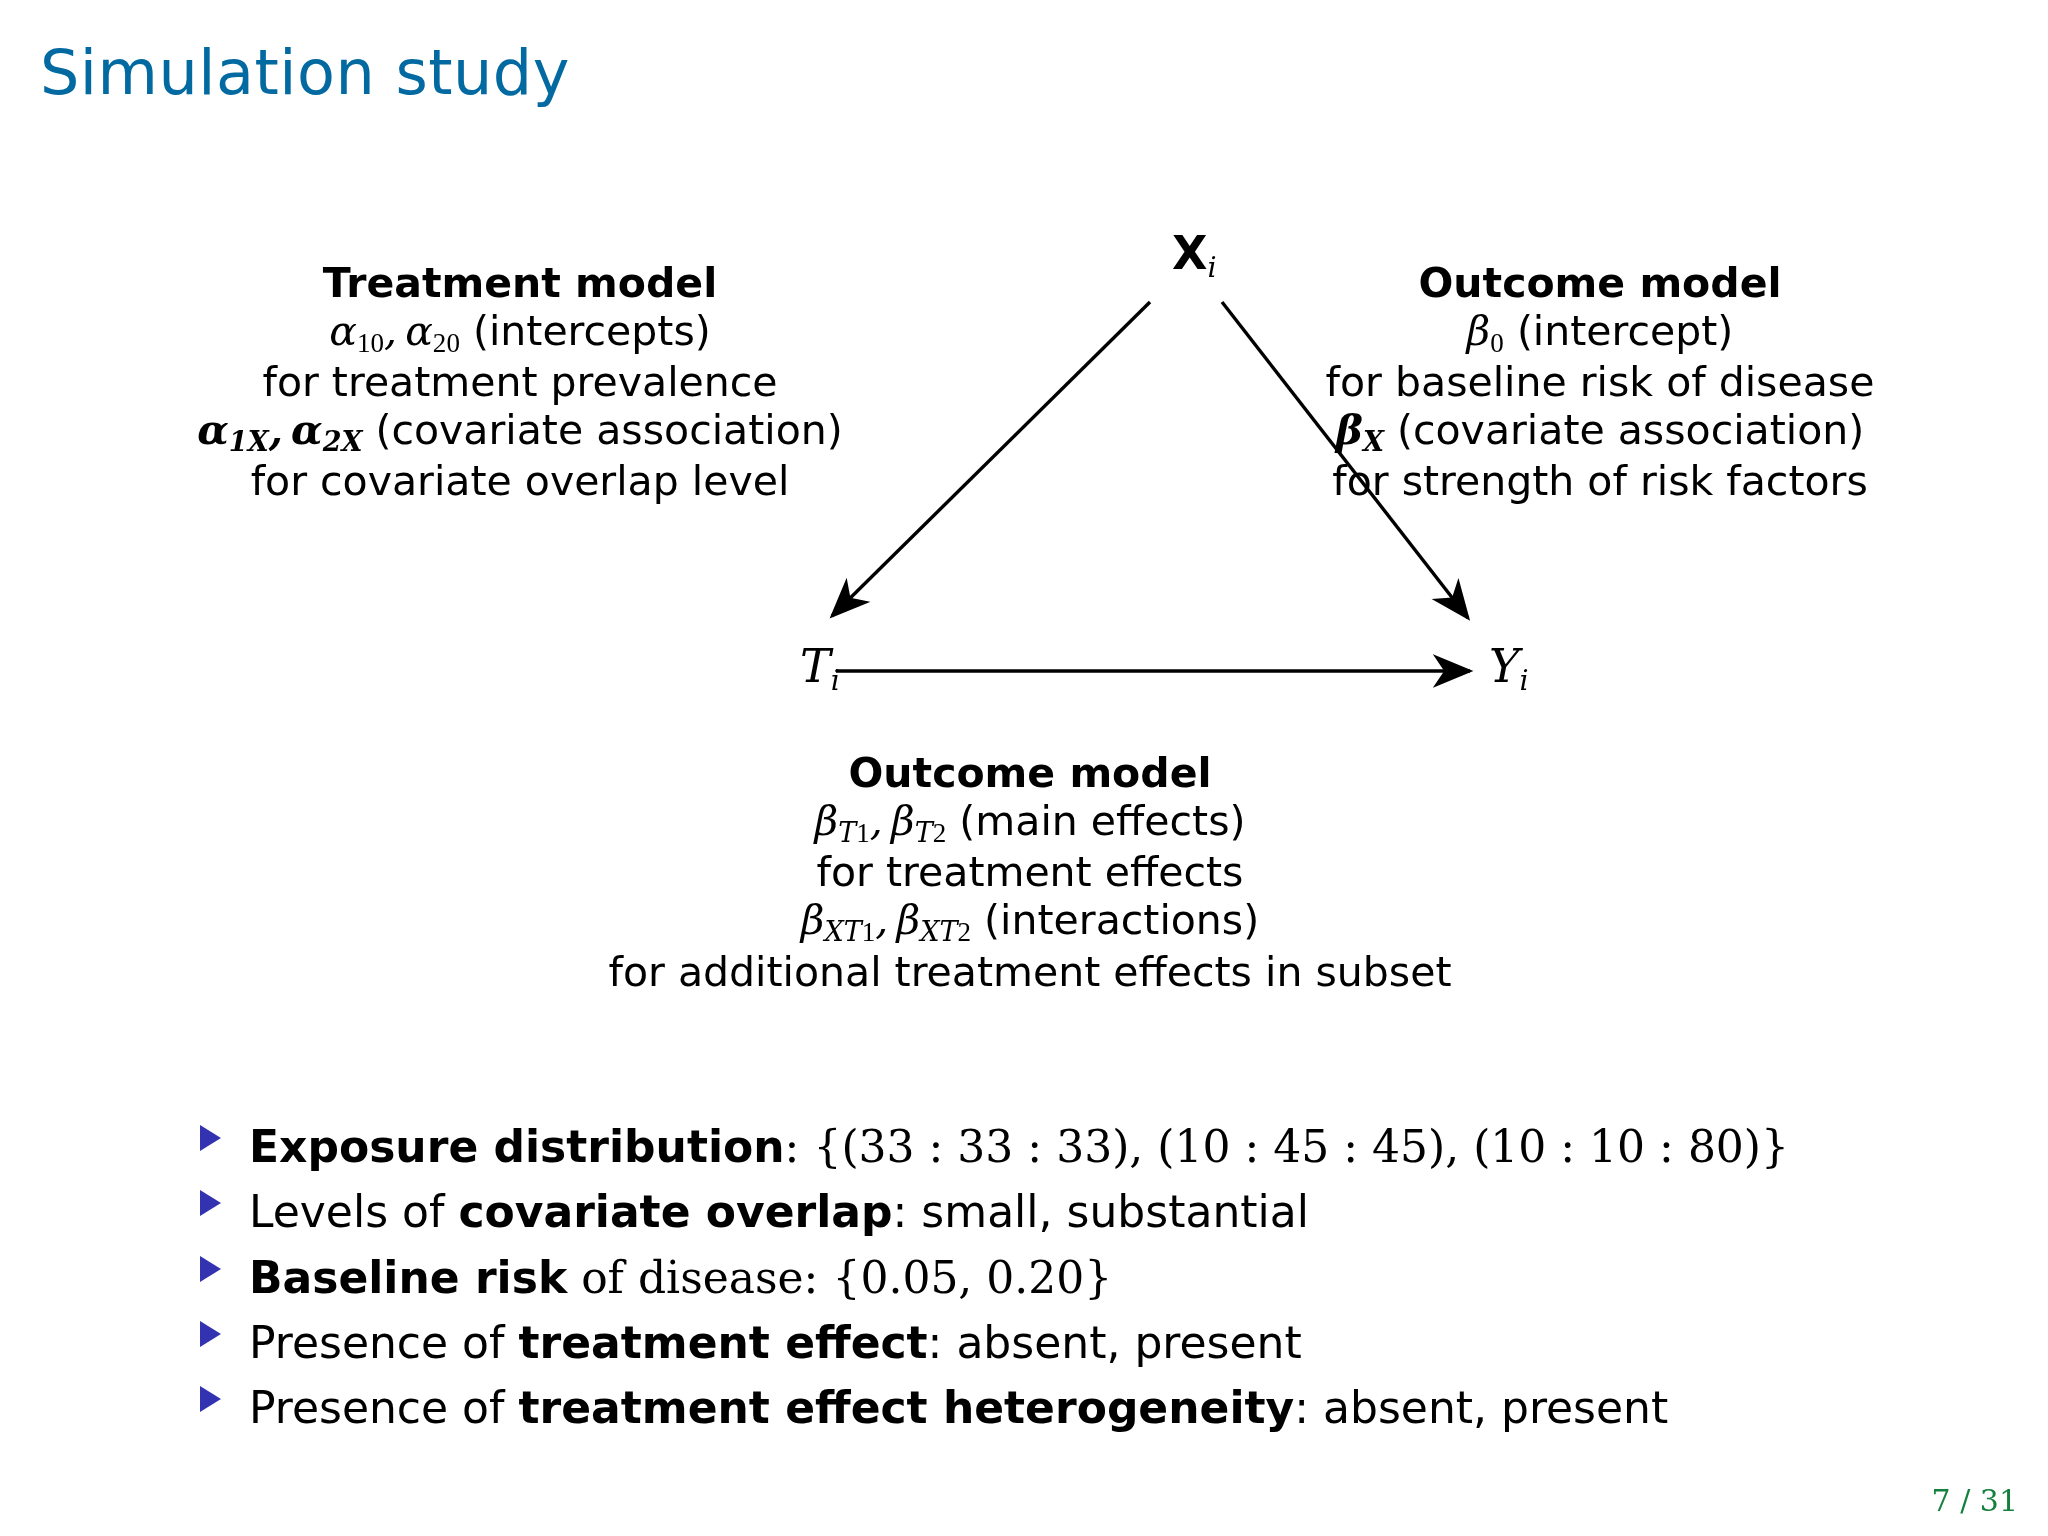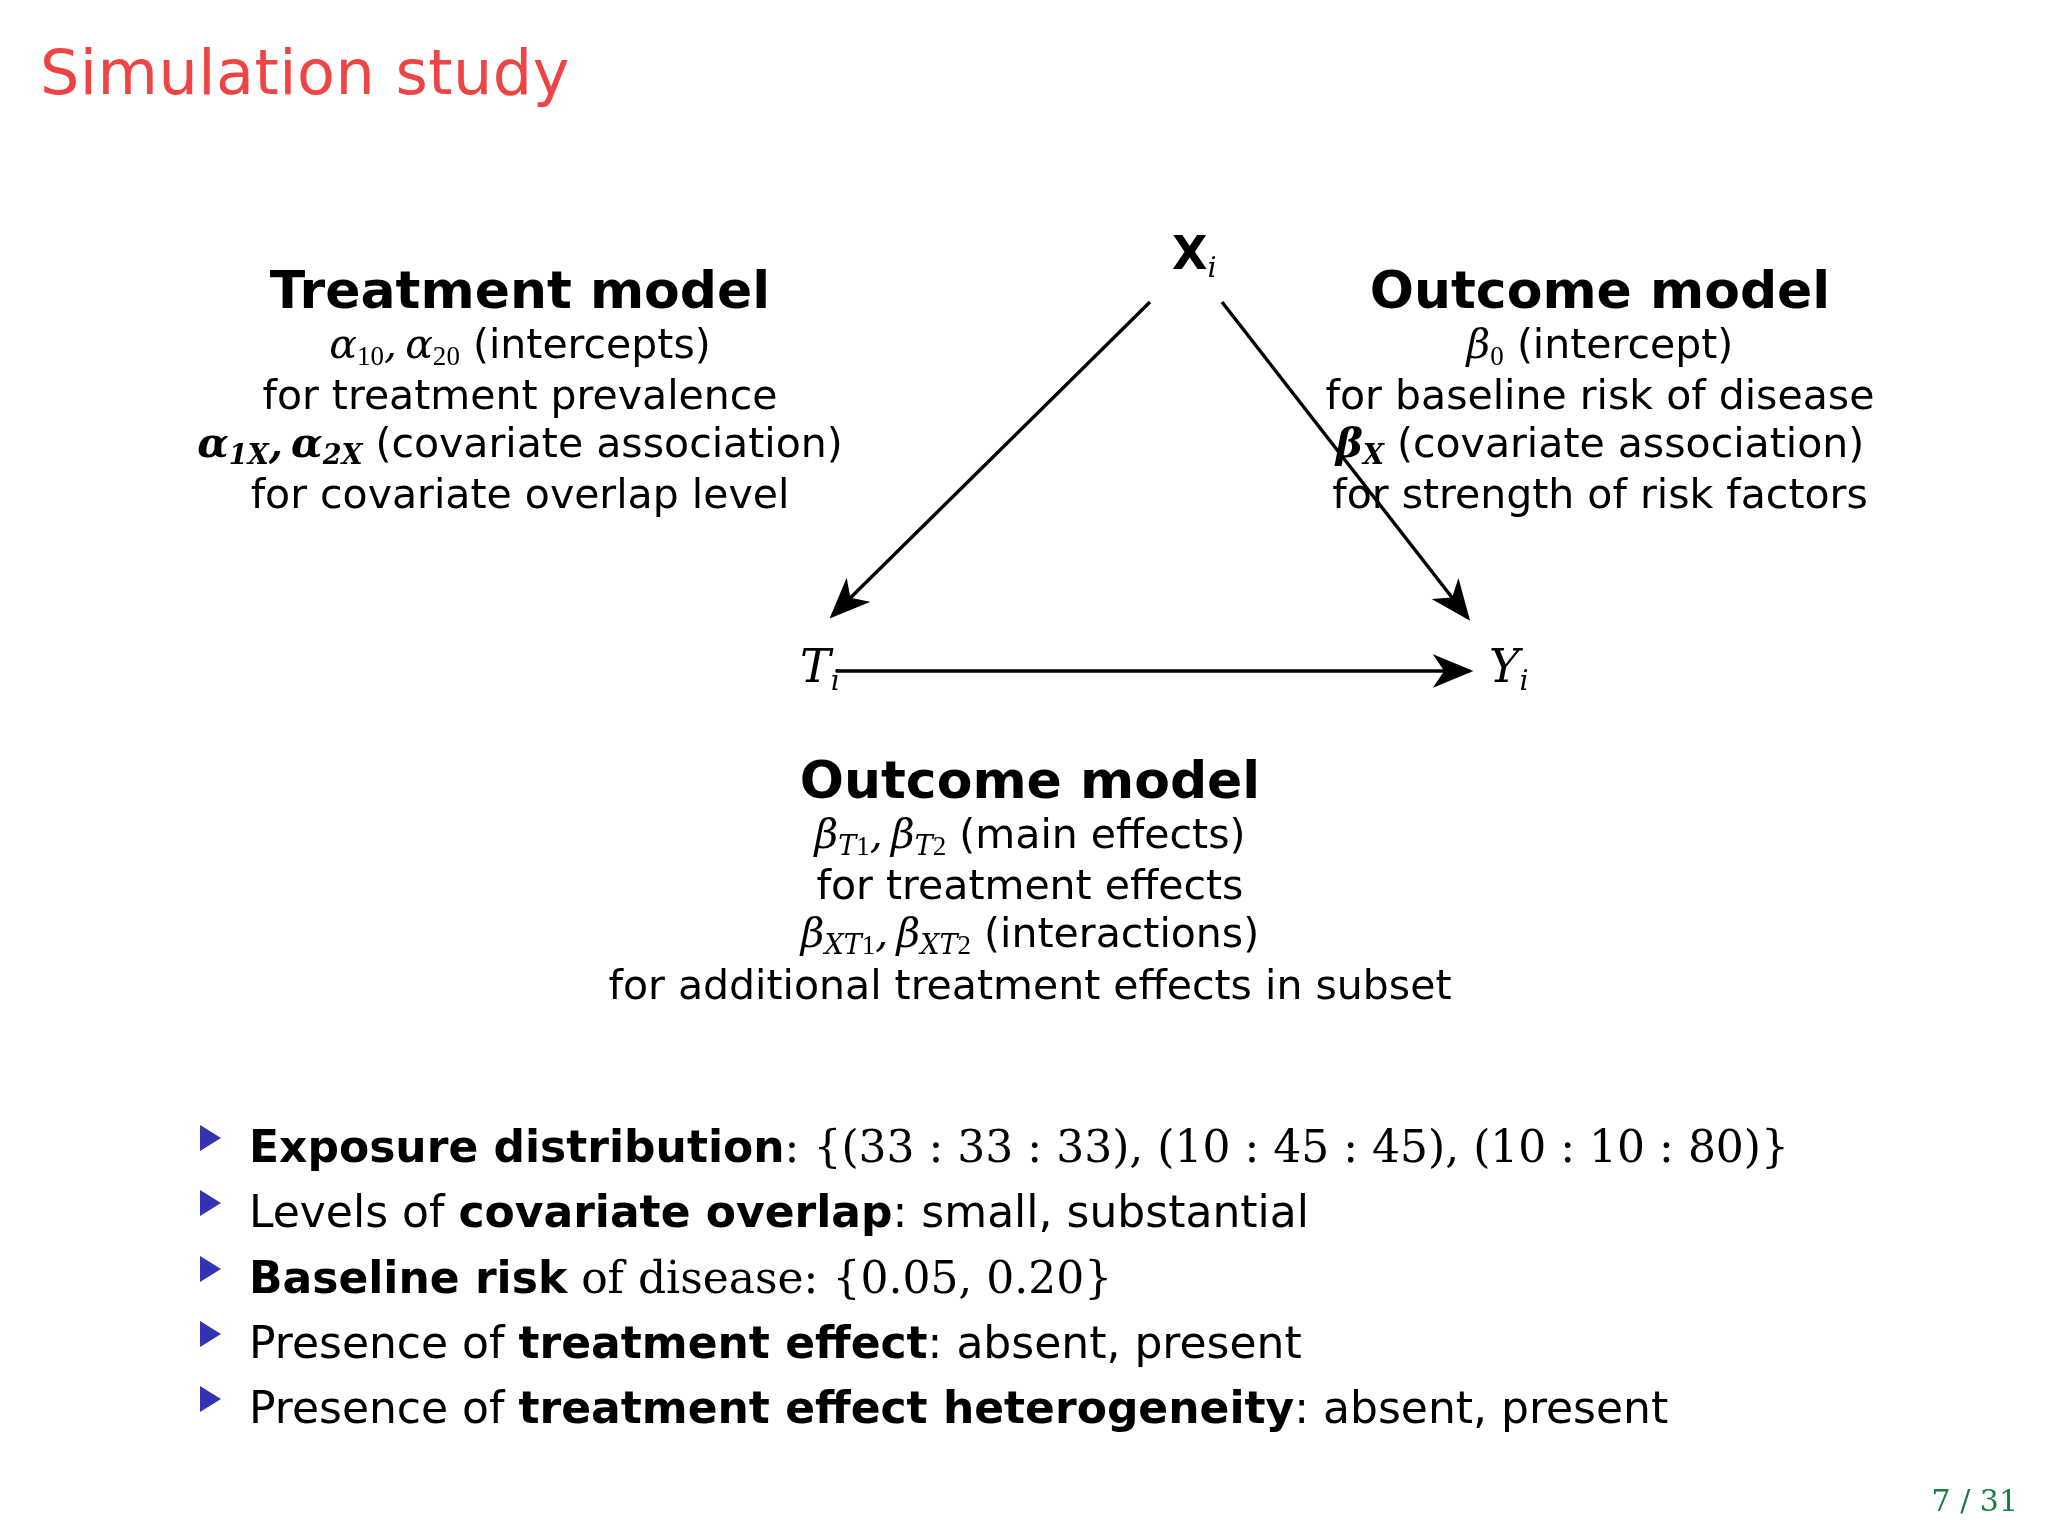--- a/index.html
+++ b/index.html
@@ -17,21 +17,21 @@
   }
 
   
   .slide-title {
     position: absolute;
     left: 40px;
     top: 36px;
     font-family: "DejaVu Sans", sans-serif;
     font-size: 62px;
     font-weight: 400;
-    color: #ef4444;
+    color: #0369a1;
     letter-spacing: 0.5px;
     white-space: nowrap;
   }
 
   
   .diagram {
     position: absolute;
     left: 0;
     top: 150px;
     width: 1683px;
@@ -83,21 +83,21 @@
   .model-block {
     position: absolute;
     text-align: center;
     font-size: 41px;
     line-height: 1.17;
     white-space: nowrap;
   }
   .model-block .hdr {
     font-weight: bold;
     font-family: "DejaVu Sans", sans-serif;
-    font-size: 52px;
+    font-size: 41px;
   }
   .model-block .ln {
     font-family: "DejaVu Sans", sans-serif;
     font-weight: 400;
   }
 
   .block-treatment { left: 140px;  top: 110px; width: 760px; }
   .block-outcome-r { left: 1150px; top: 110px; width: 900px; }
   .block-outcome-b { left: 600px;  top: 600px; width: 860px; }
 

